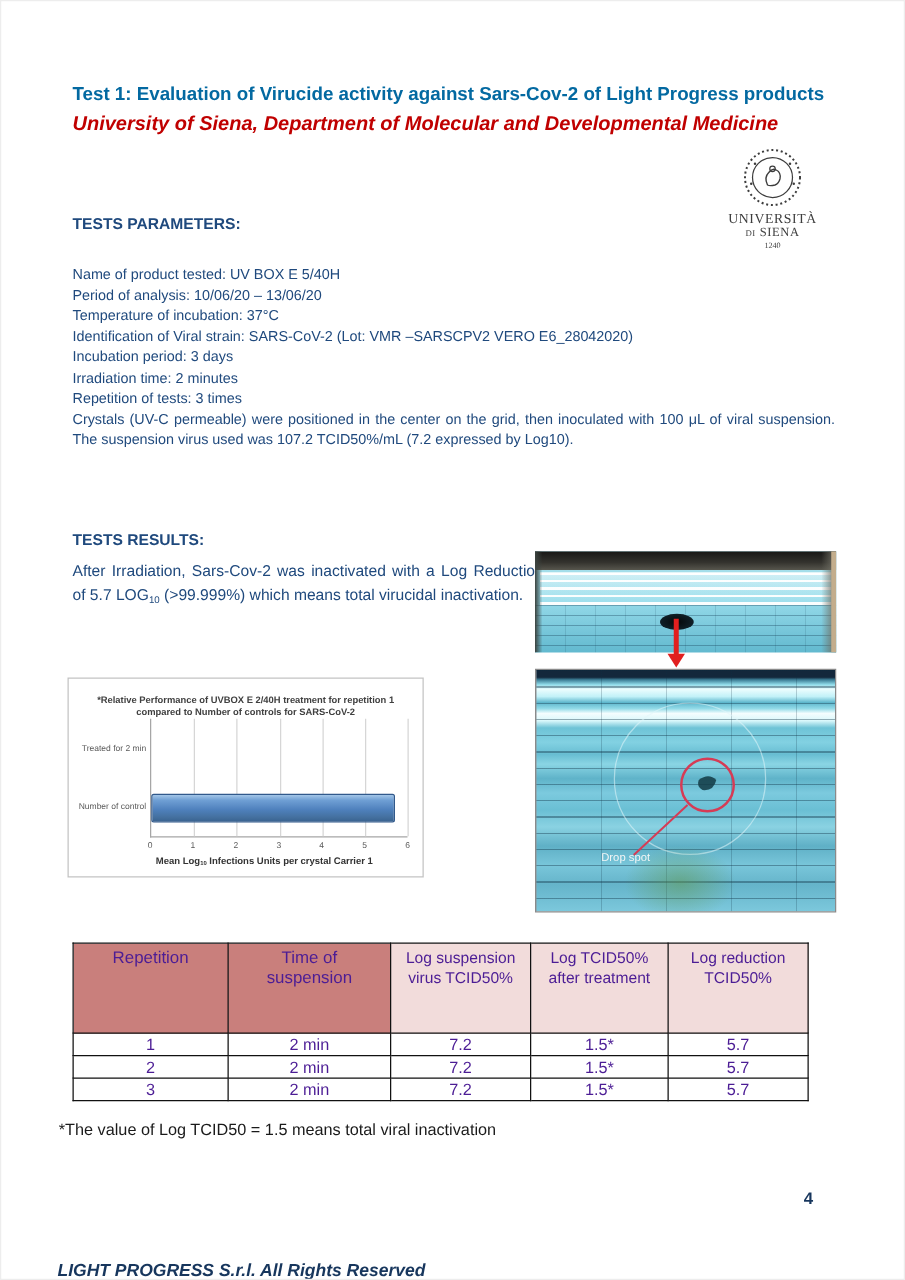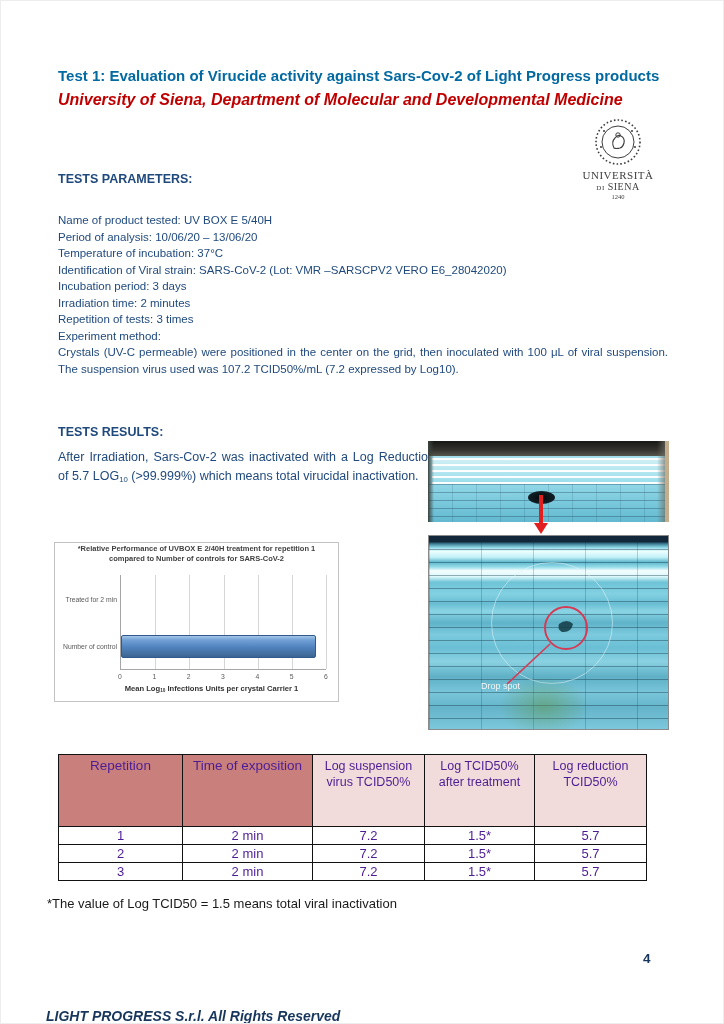--- a/index.html
+++ b/index.html
@@ -22,21 +22,21 @@
   #results-heading { top:424px; }
 
   .params { position:absolute; left:57px; top:211px; width:610px; font-size:11.5px; color:#1F497D; line-height:16.5px; }
   .params .method { text-align:justify; }
 
   .results-text { position:absolute; left:57px; top:447px; width:377px; font-size:12.5px; color:#1F497D; line-height:19px; text-align:justify; }
   .sub { font-size:0.62em; position:relative; top:0.28em; }
 
   
   .chart { position:absolute; left:53px; top:541px; width:285px; height:160px; background:#fff; border:1px solid #c3c3c3; font-family:"Liberation Sans", sans-serif; }
-  .chart-title { position:absolute; top:1px; left:0; right:0; text-align:center; font-size:7.5px; font-weight:bold; color:#404040; line-height:10px; }
+  .chart-title { position:absolute; top:12px; left:0; right:0; text-align:center; font-size:7.5px; font-weight:bold; color:#404040; line-height:10px; }
   .plot { position:absolute; left:65px; top:32px; width:206px; height:95px; border-left:1px solid #a6a6a6; border-bottom:1px solid #a6a6a6; }
   .gridline { position:absolute; top:0; bottom:0; width:1px; background:#d6d6d6; }
   .cat-row { position:absolute; left:0; width:100%; height:47.5px; }
   .cat-label { position:absolute; width:60px; text-align:right; font-size:6.8px; color:#595959; transform:translateY(-50%); }
   .hbar { position:absolute; left:0; height:23px; top:12px;
           background:linear-gradient(180deg,#a3c6e8 0%,#6f9fd4 20%,#4F81BD 55%,#44709f 85%,#3a6391 100%);
           border:1px solid #31598b; border-radius:2px; }
   .tick-label { position:absolute; top:130px; transform:translateX(-50%); font-size:6.8px; color:#595959; }
   .xlabel { position:absolute; top:141px; left:30px; right:0; text-align:center; font-size:7.6px; font-weight:bold; color:#333; }
 
@@ -129,21 +129,20 @@
   <div class="section-heading" id="params-heading">TESTS PARAMETERS:</div>
 
   <div class="params" id="params-list">
       <div>Name of product tested: UV BOX E 5/40H</div>
       <div>Period of analysis: 10/06/20 – 13/06/20</div>
       <div>Temperature of incubation: 37°C</div>
       <div>Identification of Viral strain: SARS-CoV-2 (Lot: VMR –SARSCPV2 VERO E6_28042020)</div>
       <div>Incubation period: 3 days</div>
       <div>Irradiation time: 2 minutes</div>
       <div>Repetition of tests: 3 times</div>
-      <div>Experiment method:</div>
       <div class="method">Crystals (UV-C permeable) were positioned in the center on the grid, then inoculated with 100 μL of viral suspension. The suspension virus used was 107.2 TCID50%/mL (7.2 expressed by Log10).</div>
     </div>
 
   <div class="section-heading" id="results-heading">TESTS RESULTS:</div>
 
   <div class="results-text">
     <span>After Irradiation, Sars-Cov-2 was inactivated with a Log Reduction of 5.7 LOG</span><span class="sub">10</span><span> (&gt;99.999%) which means total virucidal inactivation.</span>
   </div>
 
   <div class="chart">
@@ -210,21 +209,21 @@
     <colgroup id="table-cols">
         <col style="width: 124px;">
         <col style="width: 130px;">
         <col style="width: 112px;">
         <col style="width: 110px;">
         <col style="width: 112px;">
       </colgroup>
     <thead>
         <tr id="thead-row">
           <th class="rose">Repetition</th>
-          <th class="rose">Time of exposition</th>
+          <th class="rose">Time of suspension</th>
           <th class="pink">Log suspension virus TCID50%</th>
           <th class="pink">Log TCID50% after treatment</th>
           <th class="pink">Log reduction TCID50%</th>
         </tr>
       </thead>
     <tbody id="tbody">
         <tr>
           <td>1</td>
           <td>2 min</td>
           <td>7.2</td>

